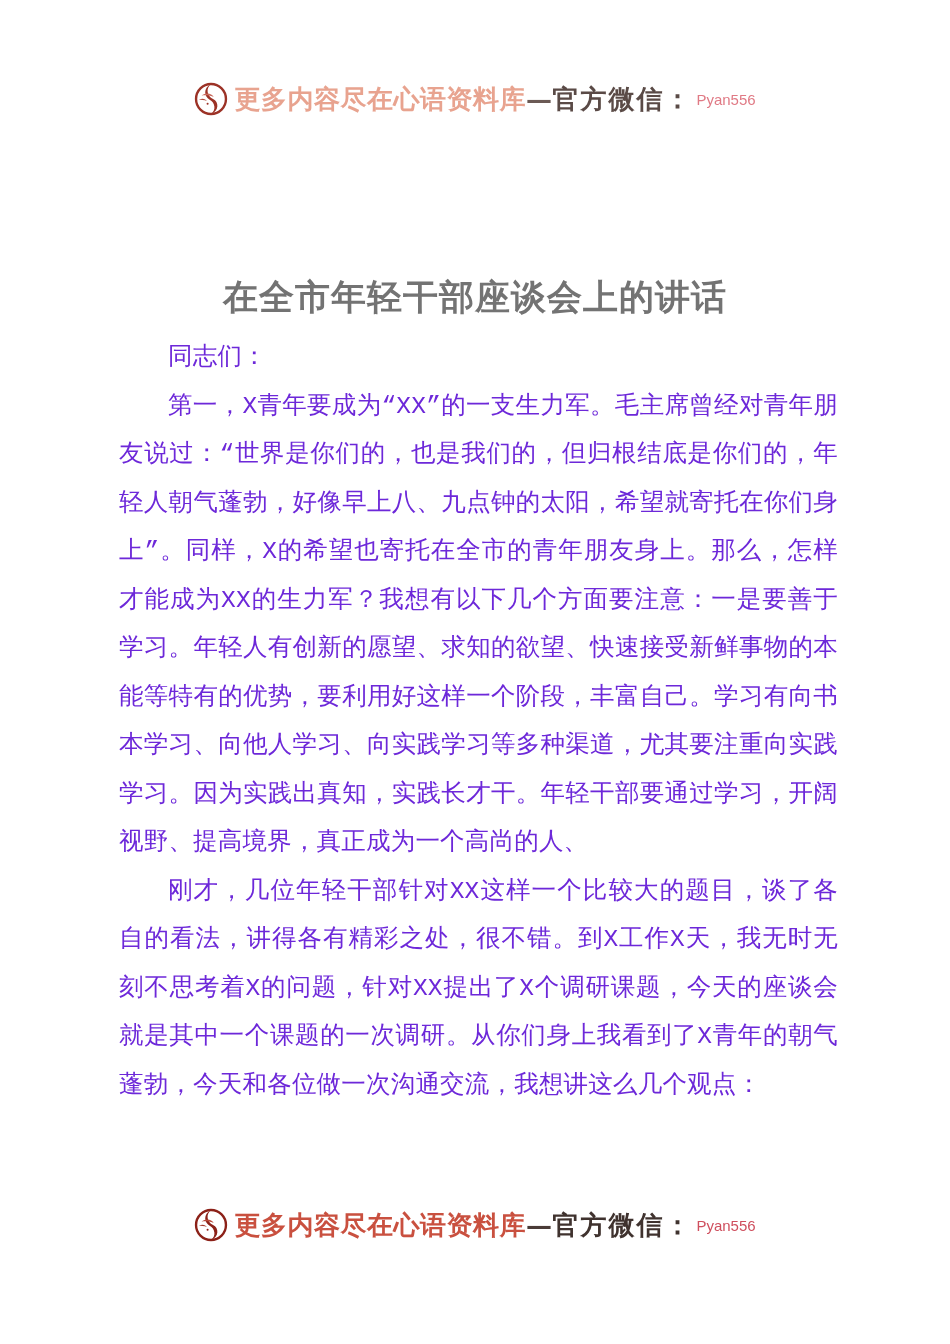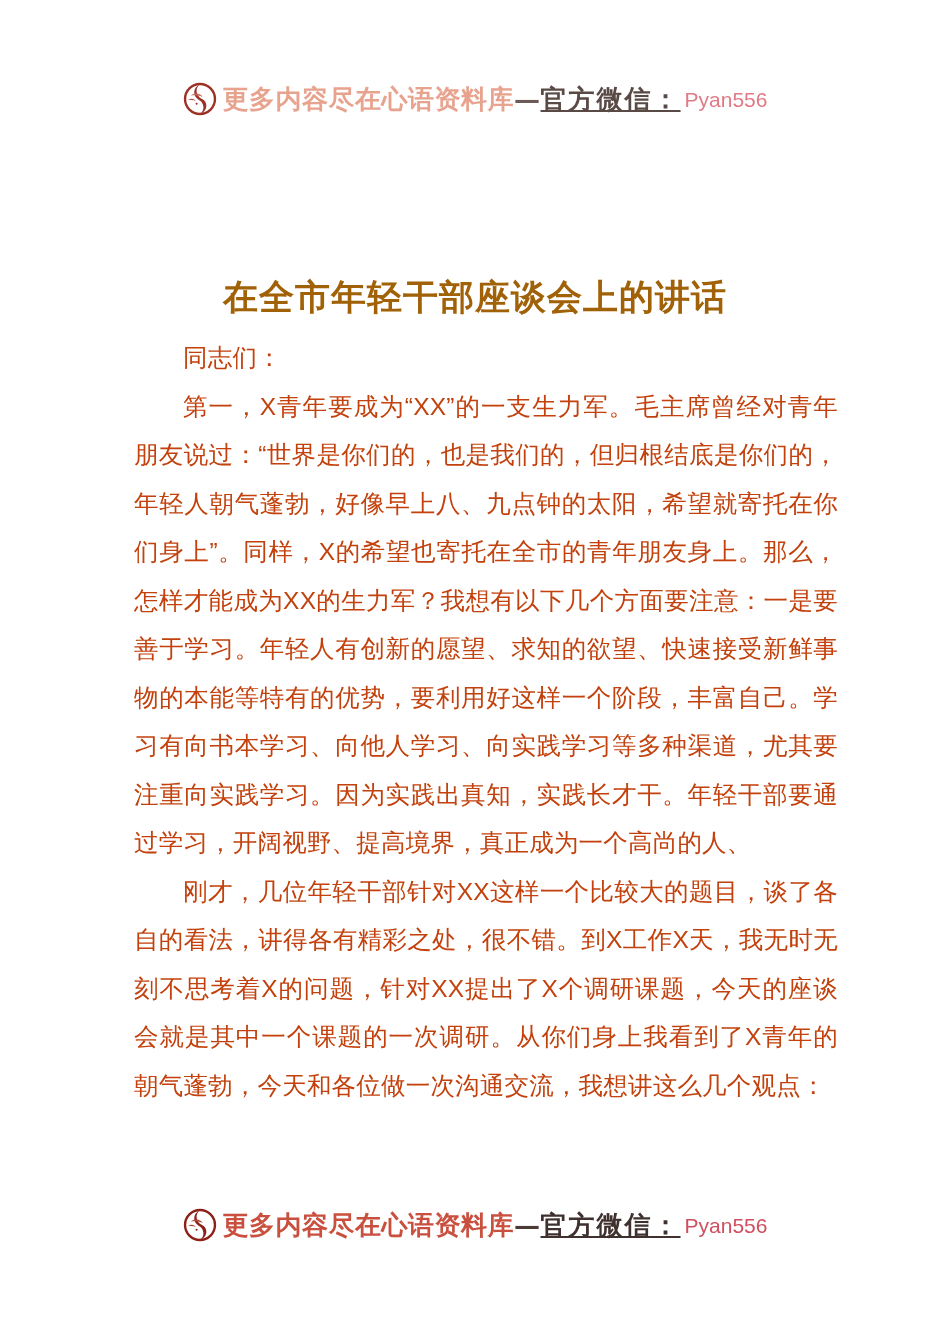--- a/index.html
+++ b/index.html
@@ -44,64 +44,64 @@
   .wm-text {
     font-family: "DejaVu Serif", "Liberation Serif", serif;
     font-weight: 700;
     font-size: 26px;
     letter-spacing: 0.5px;
     line-height: 1;
   }
 
   .wm-lib   { color: #e8a38f; }
   .wm-dash  { color: #6b5a55; }
-  .wm-wechat{ color: #5a4a46; letter-spacing: 2px; text-decoration: underline; }
+  .wm-wechat{ color: #5a4a46; letter-spacing: 2px; }
   .wm-id    {
     color: #e07a85;
     font-family: "Liberation Sans", "DejaVu Sans", sans-serif;
     font-weight: 400;
-    font-size: 21px;
+    font-size: 15px;
     letter-spacing: 0;
     margin-left: 4px;
   }
 
   .watermark-footer .wm-lib    { color: #c9503f; }
   .watermark-footer .wm-dash   { color: #4a3b37; }
   .watermark-footer .wm-wechat { color: #3f322e; }
   .watermark-footer .wm-id     { color: #cf4f5e; }
 
   
   .doc-title {
     position: absolute;
     top: 252px;
     left: 0;
     width: 950px;
     text-align: center;
     font-family: "DejaVu Serif", "Liberation Serif", serif;
     font-weight: 700;
     font-size: 35px;
     letter-spacing: 1px;
-    color: #a16207;
+    color: #737373;
     line-height: 1.25;
   }
 
   .doc-body {
     position: absolute;
     top: 334px;
     left: 118px;
     width: 720px;
   }
 
   .doc-body p {
-    margin: 0 0 0 16px;
+    margin: 0 0 0 1px;
     text-indent: 2em;
-    font-family: Liberation Sans, sans-serif;
+    font-family: Liberation Mono, monospace;
     font-size: 24.5px;
     line-height: 48.5px;
-    color: #c2410c;
+    color: #6d28d9;
     text-align: justify;
     text-justify: inter-ideograph;
     letter-spacing: 0.2px;
   }
 </style>
 </head>
 <body>
 
 <div class="page">
 

